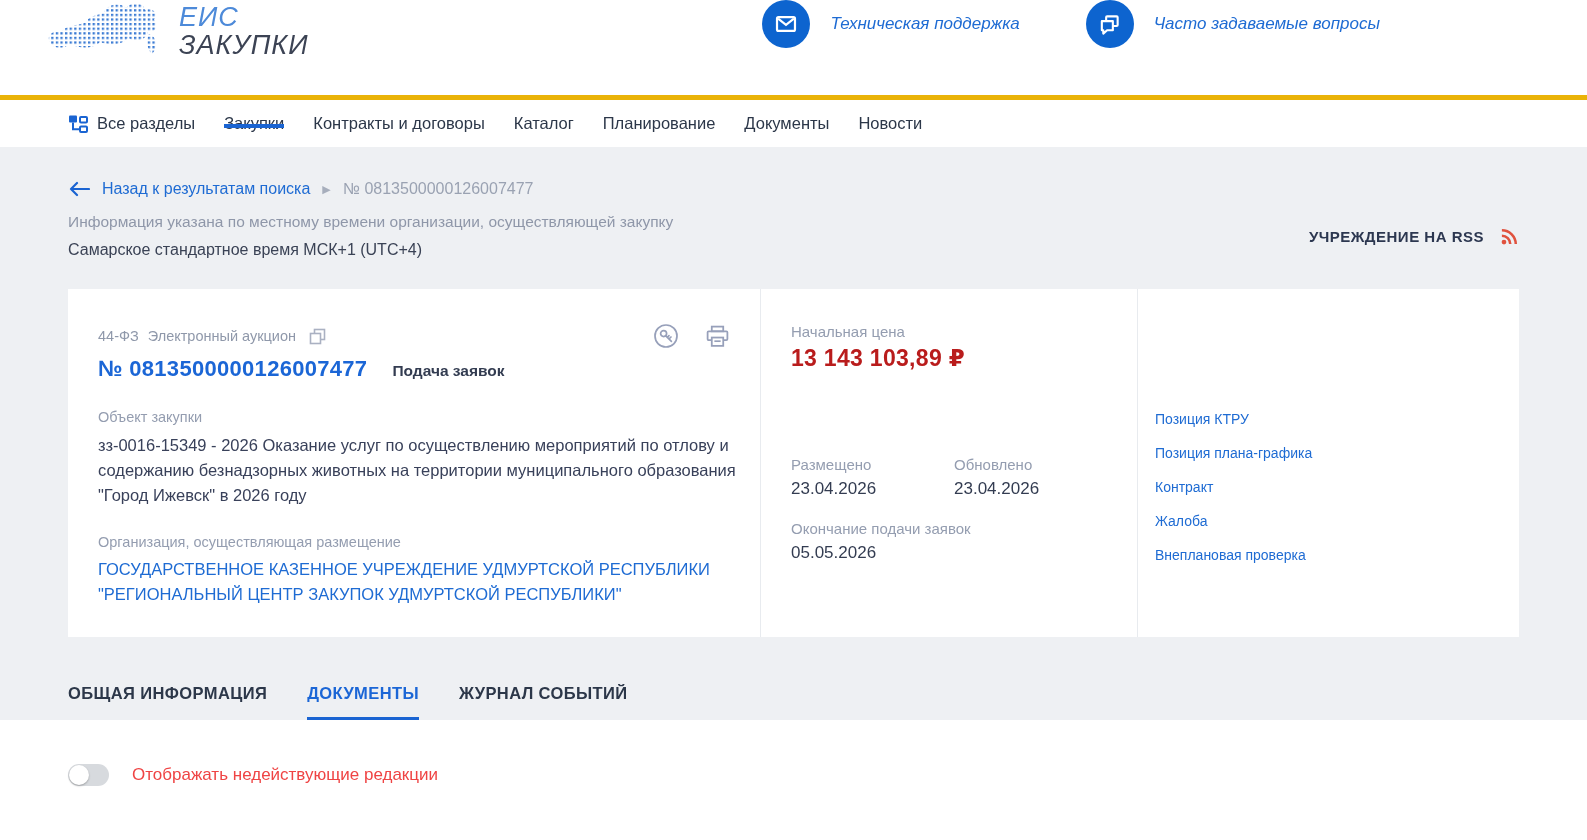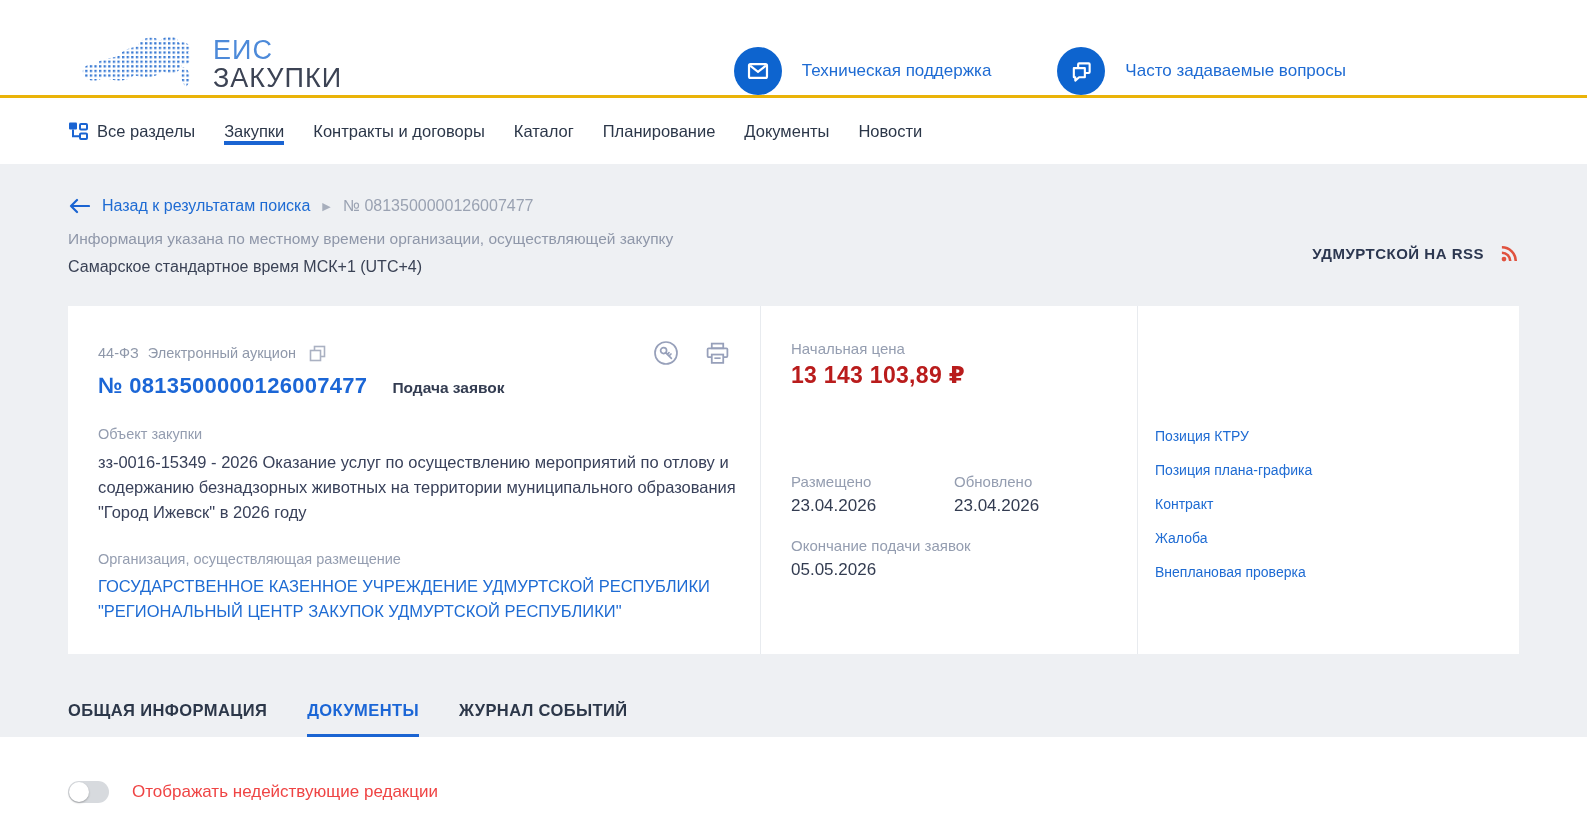--- a/index.html
+++ b/index.html
@@ -1,30 +1,30 @@
 <!DOCTYPE html>
 <html><head>
 <meta charset="utf-8">
 <style>
   * { box-sizing: border-box; margin: 0; padding: 0; }
   html,body { width:1587px; height:840px; overflow:hidden; }
   body { font-family:"Liberation Sans","DejaVu Sans",sans-serif; background:#fff; color:#333c51; }
 
   
-  .header { height:95px; display:flex; align-items:flex-end; padding:0 76px; background:#fff; }
+  .header { height:95px; display:flex; align-items:flex-start; padding:0 42px; background:#fff;font-style:italic; }
   .logo { display:flex; align-items:center; gap:12px; }
   .logo-text .l1 { font-size:27px; color:#4d8ad9; letter-spacing:1px; line-height:1.05; }
   .logo-text .l2 { font-size:27px; color:#3c4354; letter-spacing:1px; line-height:1.05; }
   .header-links { margin-left:auto; margin-right:165px; display:flex; align-items:center; gap:66px; }
   .hbtn { display:flex; align-items:center; gap:20px; cursor:pointer; }
   .hbtn .circle { width:48px; height:48px; border-radius:50%; background:#0d64cf; display:flex; align-items:center; justify-content:center; flex:none; }
   .hbtn .lbl { font-size:17px; color:#1e6bd3; }
 
   
-  .nav { height:69px; border-top:3px solid #eab308; display:flex; align-items:stretch; padding:16px 68px; gap:0; background:#fff; }
+  .nav { height:52px; border-top:5px solid #eab308; display:flex; align-items:stretch; padding:16px 68px; gap:0; background:#fff; }
   .nav-item { display:flex; align-items:center; gap:9px; padding:0 14.5px; font-size:16.5px; color:#2c3749; position:relative; cursor:pointer; }
   .nav-item:first-child { padding-left:0; }
   .nav-item.active::after { content:""; position:absolute; left:14.5px; right:14.5px; bottom:3px; height:4px; background:#1a64d2; }
 
   
   .gray { background:#eef0f3; padding:0 68px; }
   .crumbs { padding-top:32px; display:flex; align-items:center; gap:12px; height:52px; }
   .crumbs a { font-size:16px; color:#1e6bd3; text-decoration:none; cursor:pointer; }
   .crumb-sep { color:#a7aebc; font-size:11px; }
   .crumb-cur { font-size:16px; color:#9aa2b2; }
@@ -167,21 +167,21 @@
       <span class="crumb-sep">▶</span>
       <span class="crumb-cur">№ 0813500000126007477</span>
     </div>
 
     <div class="info-row">
       <div class="tz">
         <div class="note">Информация указана по местному времени организации, осуществляющей закупку</div>
         <div class="val">Самарское стандартное время МСК+1 (UTC+4)</div>
       </div>
       <div class="rss">
-        <span class="t">УДМУРТСКОЙ НА RSS</span>
+        <span class="t">УЧРЕЖДЕНИЕ НА RSS</span>
         <span>
           <svg width="19" height="19" viewBox="0 0 20 20">
             <circle cx="4.2" cy="15.8" r="2.5" fill="#e0523e"></circle>
             <path d="M2 9.2 a8.8 8.8 0 0 1 8.8 8.8" fill="none" stroke="#e0523e" stroke-width="2.7"></path>
             <path d="M2 3.4 a14.6 14.6 0 0 1 14.6 14.6" fill="none" stroke="#e0523e" stroke-width="2.7"></path>
           </svg>
         </span>
       </div>
     </div>
 

